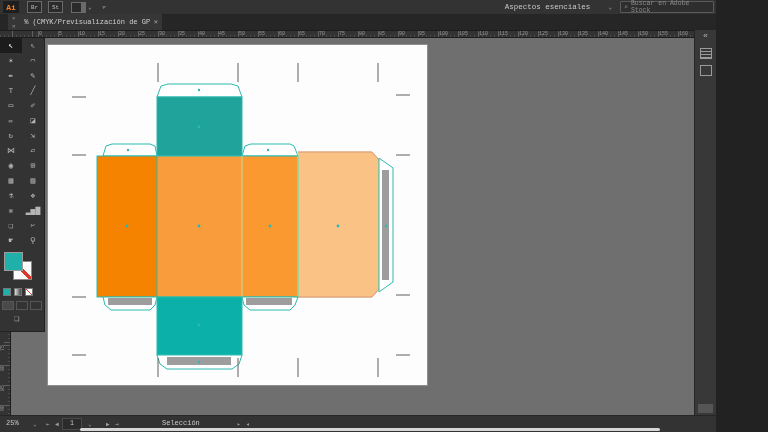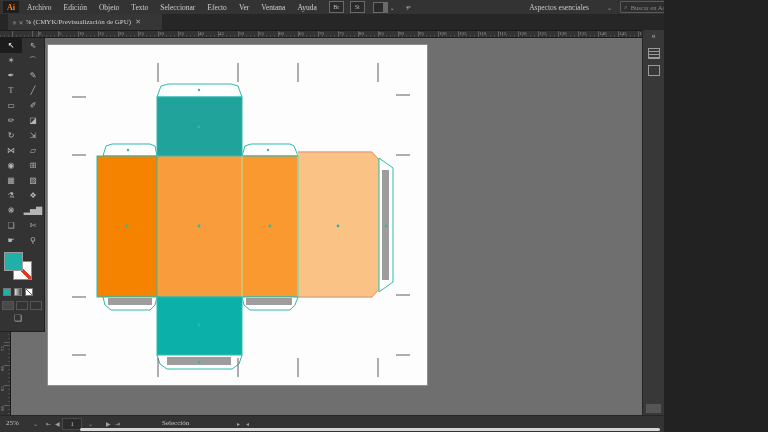--- a/index.html
+++ b/index.html
@@ -1,17 +1,17 @@
 <!DOCTYPE html>
 <html><head>
 <meta charset="utf-8">
 <style>
   html,body{margin:0;padding:0;background:#222;}
-  .app{position:relative;width:664px;height:432px;overflow:hidden;
-       font-family:Liberation Serif, serif;background:#333;color:#c4c4c4;
+  .app{position:relative;width:716px;height:432px;overflow:hidden;
+       font-family:Liberation Mono, monospace;background:#333;color:#c4c4c4;
        -webkit-font-smoothing:antialiased;}
   
   .menubar{position:absolute;left:0;top:0;width:768px;height:14px;background:#333;
            display:flex;align-items:center;font-size:7.5px;z-index:30;}
   .ai-logo{width:16px;height:12px;margin:1px 2px 1px 3px;background:#1e1e1e;color:#ff7f18;
            font-weight:bold;font-size:8px;display:flex;align-items:center;justify-content:center;}
   .menus{display:flex;gap:0;}
   .menu-item{padding:0 6px;color:#cfcfcf;cursor:default;white-space:nowrap;}
   .mb-iconbox{width:13px;height:10px;border:1px solid #6a6a6a;background:#2a2a2a;color:#b9b9b9;
               font-size:6px;display:flex;align-items:center;justify-content:center;margin-left:6px;}
@@ -87,31 +87,20 @@
             text-align:center;font-size:6.5px;line-height:10px;}
   .hscroll{position:absolute;left:80px;top:12px;width:580px;height:3px;background:#d6d6d6;border-radius:2px;}
 </style>
 </head>
 <body>
 
 <div class="app">
 
   <header class="menubar">
     <div class="ai-logo">Ai</div>
-    <nav class="menus" id="menus">
-        <span class="menu-item">Archivo</span>
-        <span class="menu-item">Edición</span>
-        <span class="menu-item">Objeto</span>
-        <span class="menu-item">Texto</span>
-        <span class="menu-item">Seleccionar</span>
-        <span class="menu-item">Efecto</span>
-        <span class="menu-item">Ver</span>
-        <span class="menu-item">Ventana</span>
-        <span class="menu-item">Ayuda</span>
-      </nav>
     <div class="mb-iconbox">Br</div>
     <div class="mb-iconbox">St</div>
     <div class="ws-icon"></div>
     <span class="mb-chev">⌄</span>
     <span class="share-icon">➣</span>
     <div class="mb-spacer"></div>
     <div class="workspace">
       <span>Aspectos esenciales</span>
       <span class="mb-chev">⌄</span>
     </div>

